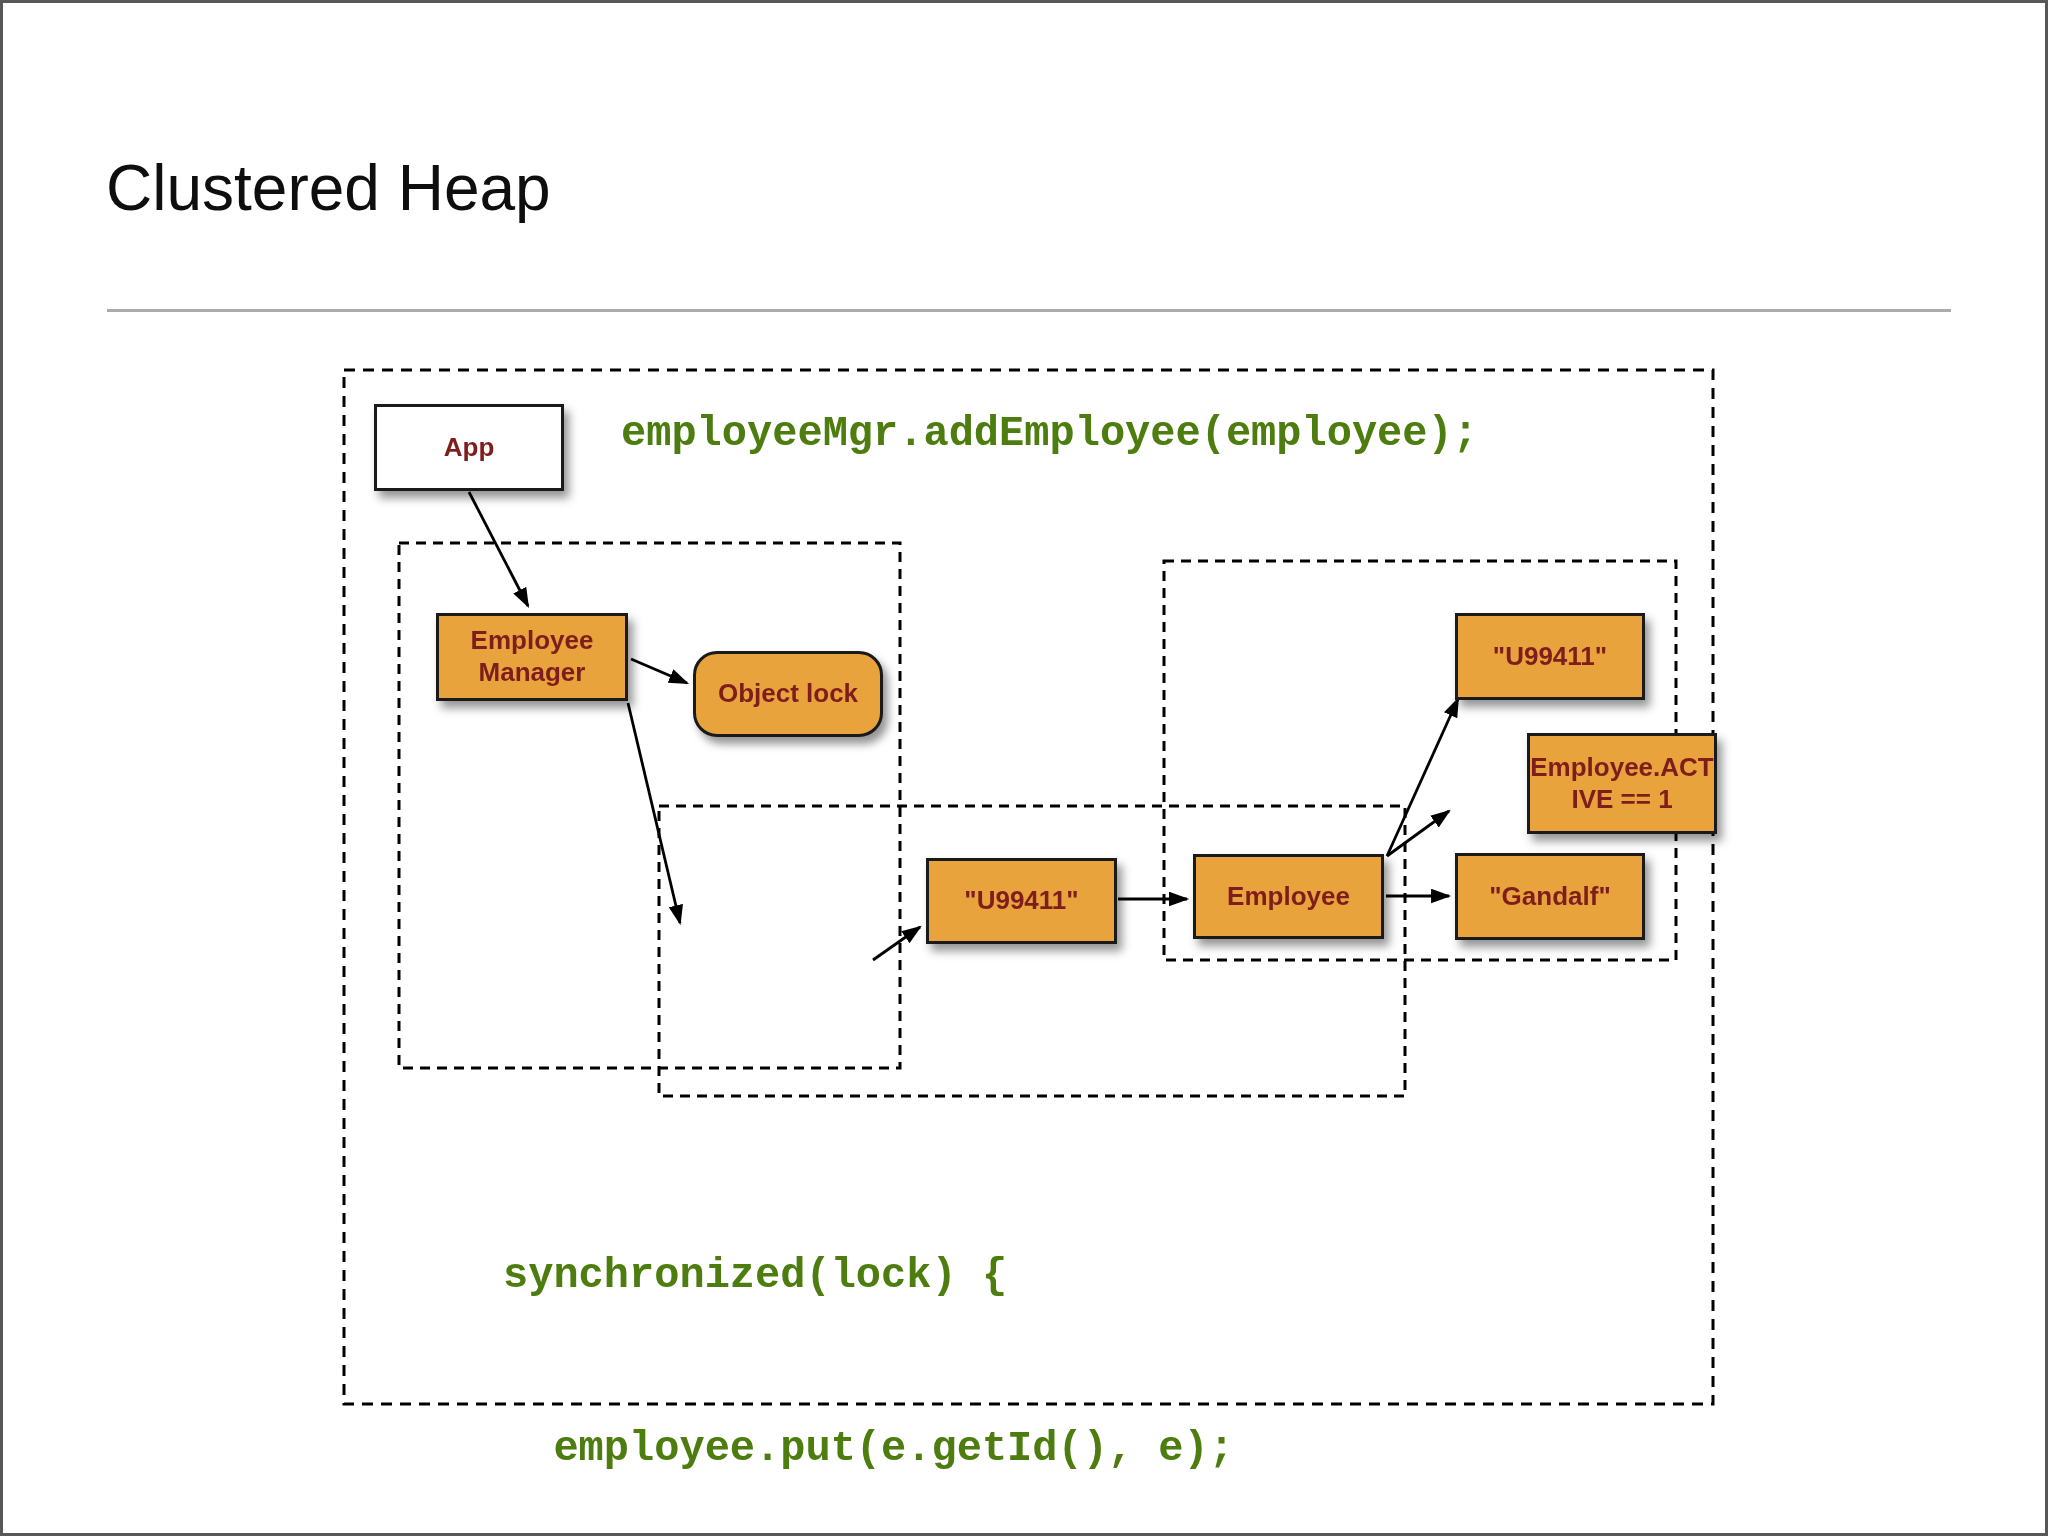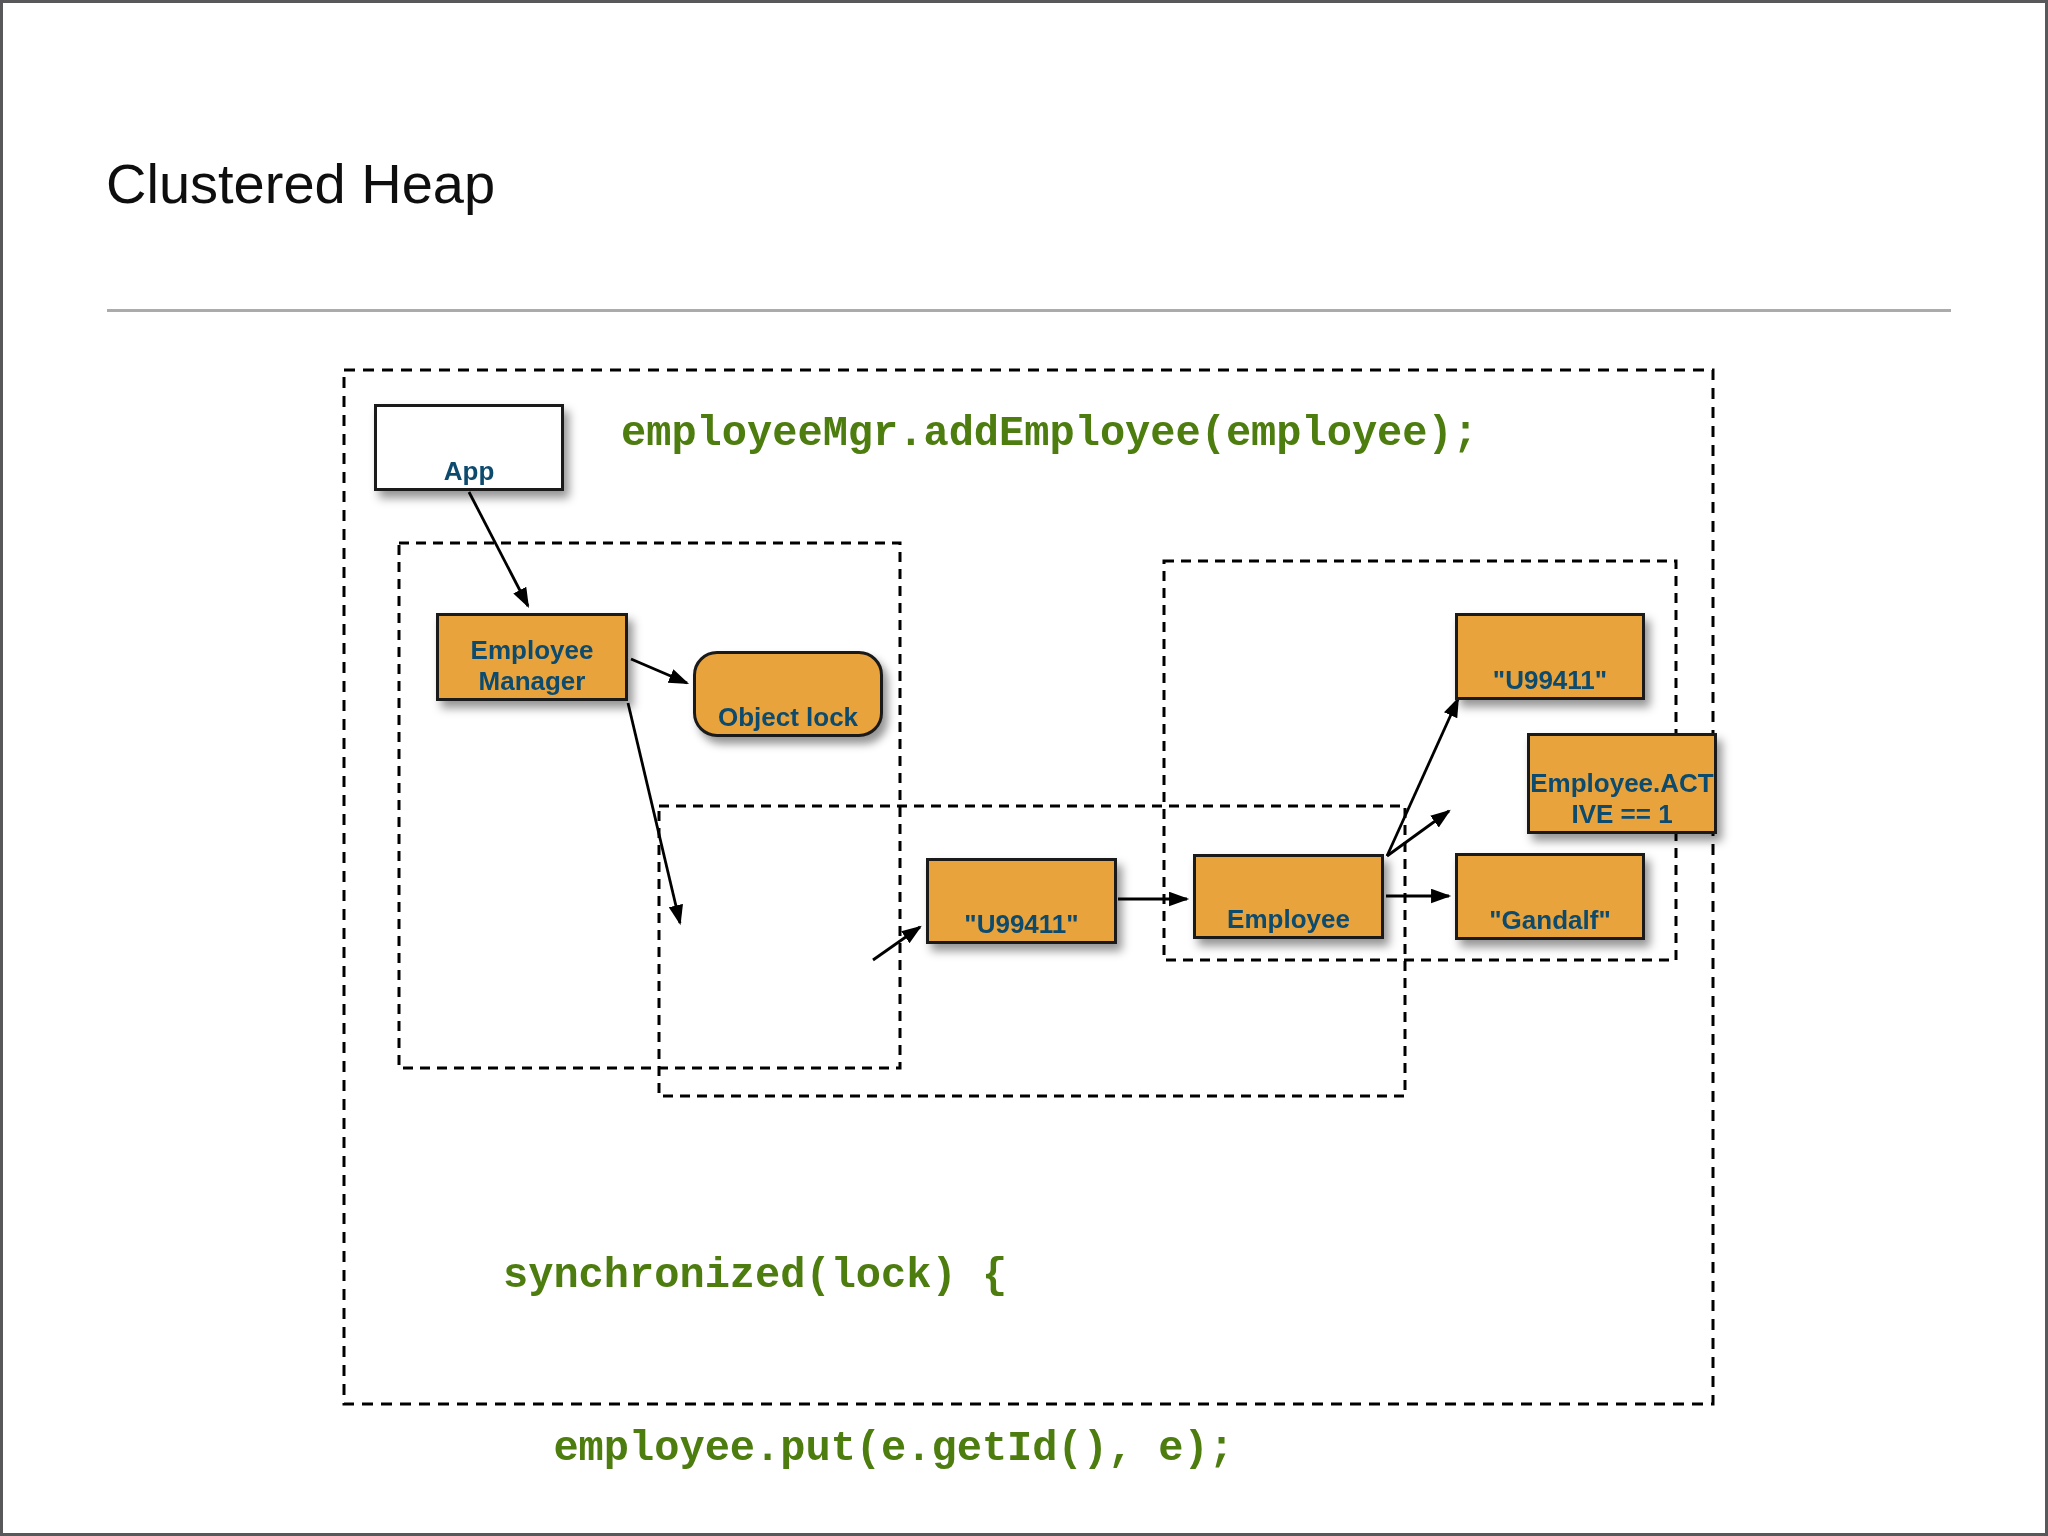--- a/index.html
+++ b/index.html
@@ -15,21 +15,21 @@
     box-sizing: border-box;
     background: #ffffff;
     border: 3px solid #58585a;
     overflow: hidden;
   }
   .title {
     position: absolute;
     left: 103px;
     top: 148px;
     margin: 0;
-    font-size: 56px;
+    font-size: 64px;
     font-weight: 400;
     letter-spacing: 0px;
     color: #0e0e0e;
     font-family: "Liberation Sans", sans-serif;
   }
   .title-rule {
     position: absolute;
     left: 104px;
     top: 306px;
     width: 1844px;
@@ -52,26 +52,26 @@
   }
   .node {
     position: absolute;
     box-sizing: border-box;
     background: var(--node-fill, #E8A33C);
     border: 3px solid var(--node-border, #1a1a1a);
     box-shadow: 5px 7px 9px rgba(0,0,0,0.42);
     display: flex;
     flex-direction: column;
     align-items: center;
-    justify-content: flex-end;
+    justify-content: center;
     text-align: center;
     font-weight: bold;
     font-size: 26px;
     line-height: 1.22;
-    color: #0c4a6e;
+    color: #7f1d1d;
   }
   .node.white { background: #ffffff; }
   .nl { display: block; }
   #n-app { left: 371px; top: 401px; width: 190px; height: 87px; }
   #n-em  { left: 433px; top: 610px; width: 192px; height: 88px; }
   #n-ol  { left: 690px; top: 648px; width: 190px; height: 86px; border-radius: 24px; }
   #n-hm  { left: 676px; top: 917px; width: 192px; height: 88px; }
   #n-key { left: 923px; top: 855px; width: 191px; height: 86px; }
   #n-emp { left: 1190px; top: 851px; width: 191px; height: 85px; }
   #n-u2  { left: 1452px; top: 610px; width: 190px; height: 87px; }

